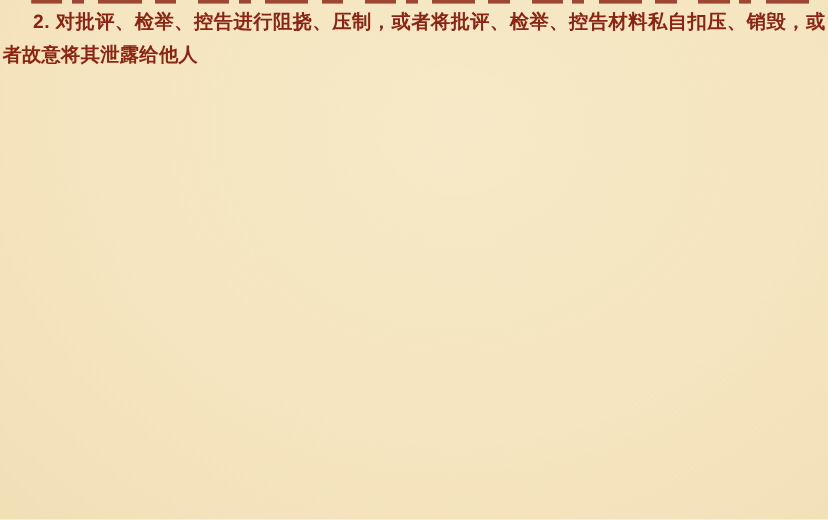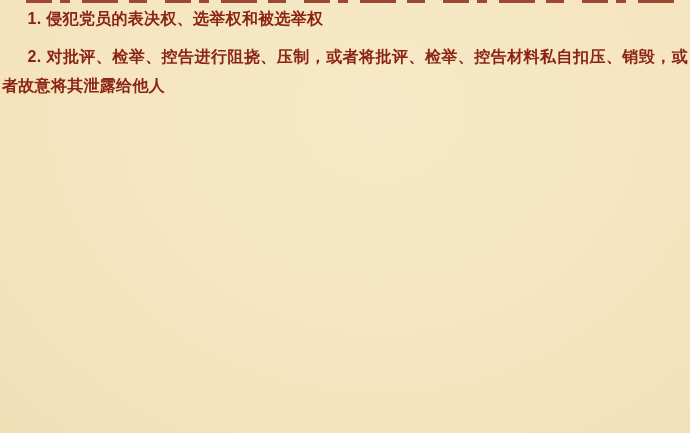--- a/index.html
+++ b/index.html
@@ -55,19 +55,18 @@
   }
 </style>
 </head>
 <body>
 
 <div class="page">
 
   <div class="clipped-line"></div>
 
 
-  <h3 class="heading">1. 侵犯党员的表决权、选举权和被选举权</h3>
 
 
 
   <h3 class="heading">2. 对批评、检举、控告进行阻挠、压制，或者将批评、检举、控告材料私自扣压、销毁，或者故意将其泄露给他人</h3>
 
 </div>
 
 </body></html>

